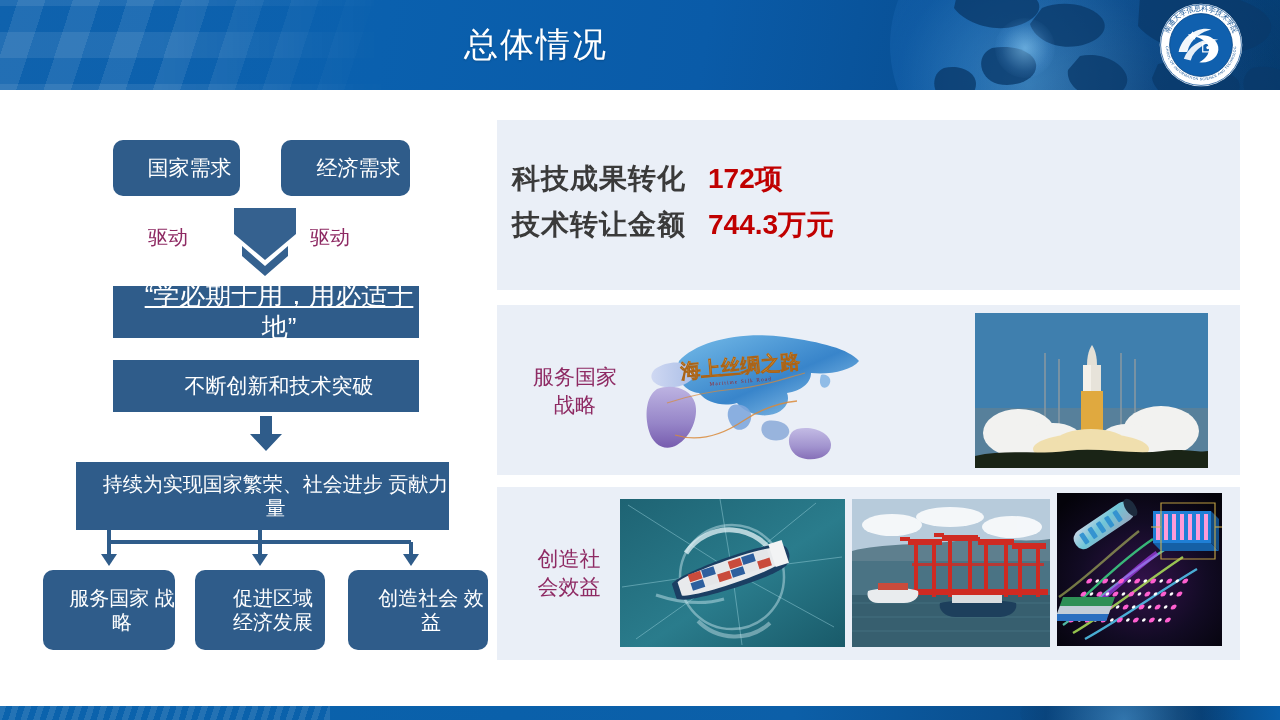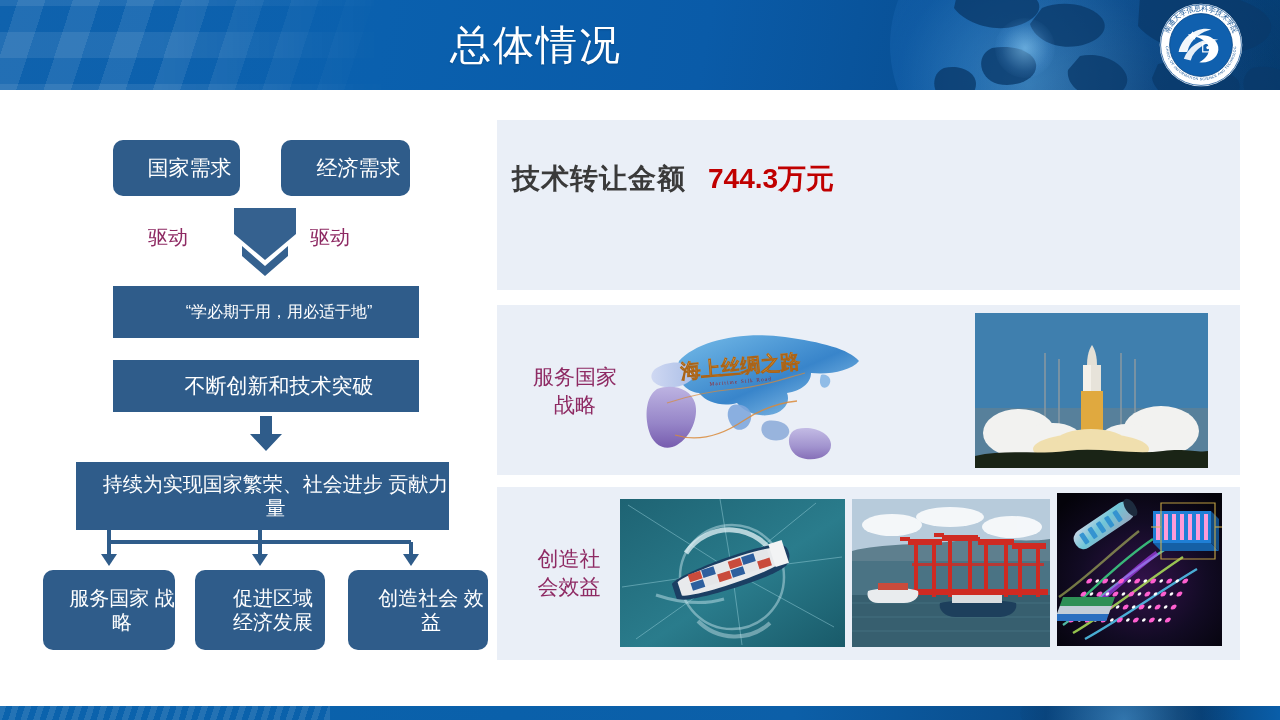--- a/index.html
+++ b/index.html
@@ -62,21 +62,21 @@
     width: 60px; height: 60px;
     border-radius: 50%;
     background: radial-gradient(circle, rgba(150,215,255,0.55) 0%, rgba(120,190,255,0.12) 55%, rgba(0,0,0,0) 75%);
   }
   .header-title {
     position: absolute;
     left: 0; top: 0;
     width: 1072px; height: 90px;
     display: flex; align-items: center; justify-content: center;
     color: #ffffff;
-    font-size: 41px;
+    font-size: 34px;
     letter-spacing: 2px;
     font-weight: 400;
     text-shadow: 0 1px 2px rgba(0,0,0,.18);
   }
 
   
   .logo {
     position: absolute;
     right: 36px; top: 2px;
     width: 86px; height: 86px;
@@ -118,21 +118,21 @@
     justify-content: center;
     text-align: center;
     line-height: 1.22;
     font-weight: 400;
     padding-left: 26px;
   }
   .node.round { border-radius: 10px; }
 
   .n-need-a  { left: 113px; top: 50px;  width: 127px; height: 56px; font-size: 21px; }
   .n-need-b  { left: 281px; top: 50px;  width: 129px; height: 56px; font-size: 21px; }
-  .n-motto   { left: 113px; top: 196px; width: 306px; height: 52px; font-size: 16px; }
+  .n-motto   { left: 113px; top: 196px; width: 306px; height: 52px; font-size: 26px; text-decoration: underline; }
   .n-innov   { left: 113px; top: 270px; width: 306px; height: 52px; font-size: 21px; }
   .n-contrib { left: 76px;  top: 372px; width: 373px; height: 68px; font-size: 20px; }
 
   .n-leaf-1 { left: 43px;  top: 480px; width: 132px; height: 80px; font-size: 20px; }
   .n-leaf-2 { left: 195px; top: 480px; width: 130px; height: 80px; font-size: 20px; }
   .n-leaf-3 { left: 348px; top: 480px; width: 140px; height: 80px; font-size: 20px; }
 
   .drive-label {
     position: absolute;
     color: #8e2a63;
@@ -310,20 +310,24 @@
     <div class="node round n-leaf-1">服务国家
 战略</div>
     <div class="node round n-leaf-2">促进区域
 经济发展</div>
     <div class="node round n-leaf-3">创造社会
 效益</div>
   </div>
 
   <div class="panel p-stats">
     <div class="stats-inner">
+      <div class="stat-row">
+        <span class="stat-label">科技成果转化</span>
+        <span class="stat-value">172项</span>
+      </div>
       <div class="stat-row">
         <span class="stat-label">技术转让金额</span>
         <span class="stat-value">744.3万元</span>
       </div>
     </div>
   </div>
 
   <div class="panel p-strat">
     <div class="panel-caption cap-strat">服务国家
 战略</div>

